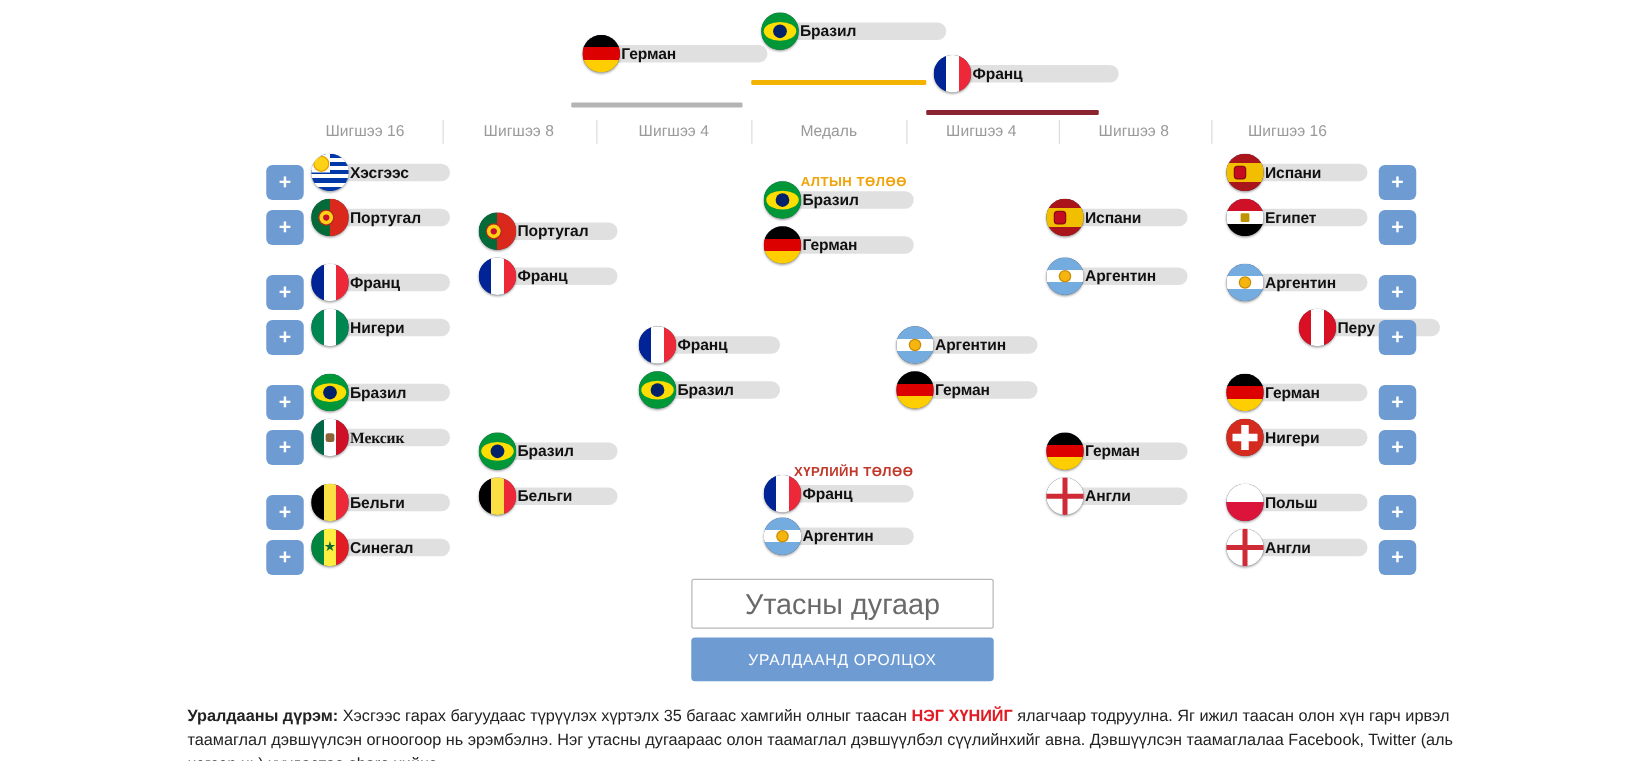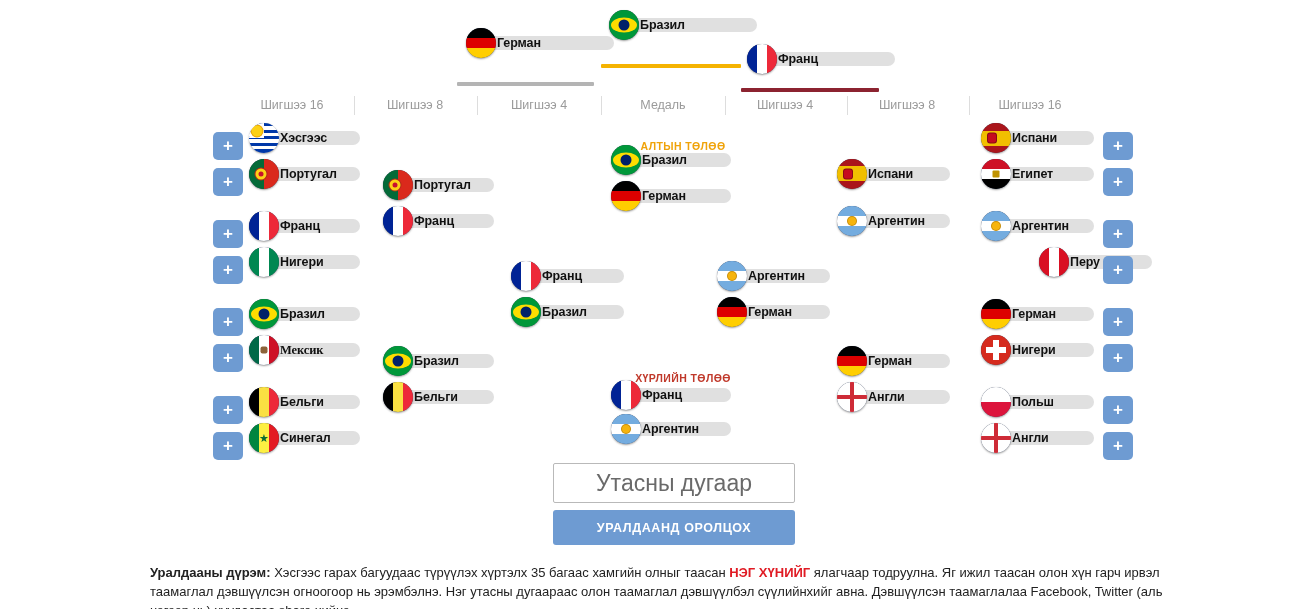--- a/index.html
+++ b/index.html
@@ -50,21 +50,21 @@
 
   
   .phone{position:absolute;left:553px;top:463px;width:240px;height:38px;
        border:1px solid #b9b9b9;border-radius:2px;background:#fff;
        font-size:23px;color:#555;text-align:center;
        font-family:"Liberation Sans",sans-serif;padding:0;}
   .phone::placeholder{color:#6a6a6a;}
   .submit{position:absolute;left:553px;top:510px;width:242px;height:35px;
        background:#6e9bd2;border:none;border-radius:3px;color:#fff;
        font-size:12.5px;letter-spacing:.6px;cursor:pointer;
-       font-family:"Liberation Sans",sans-serif;font-weight:bold;}
+       font-family:"Liberation Sans",sans-serif;}
 
   
   .rules{position:absolute;left:150px;top:563px;width:1035px;
        font-size:13px;line-height:19px;color:#222;text-align:left;}
   .rules b{font-weight:700;}
   .rules .red{color:#e01b24;font-weight:700;}
 </style>
 </head>
 <body>
 

